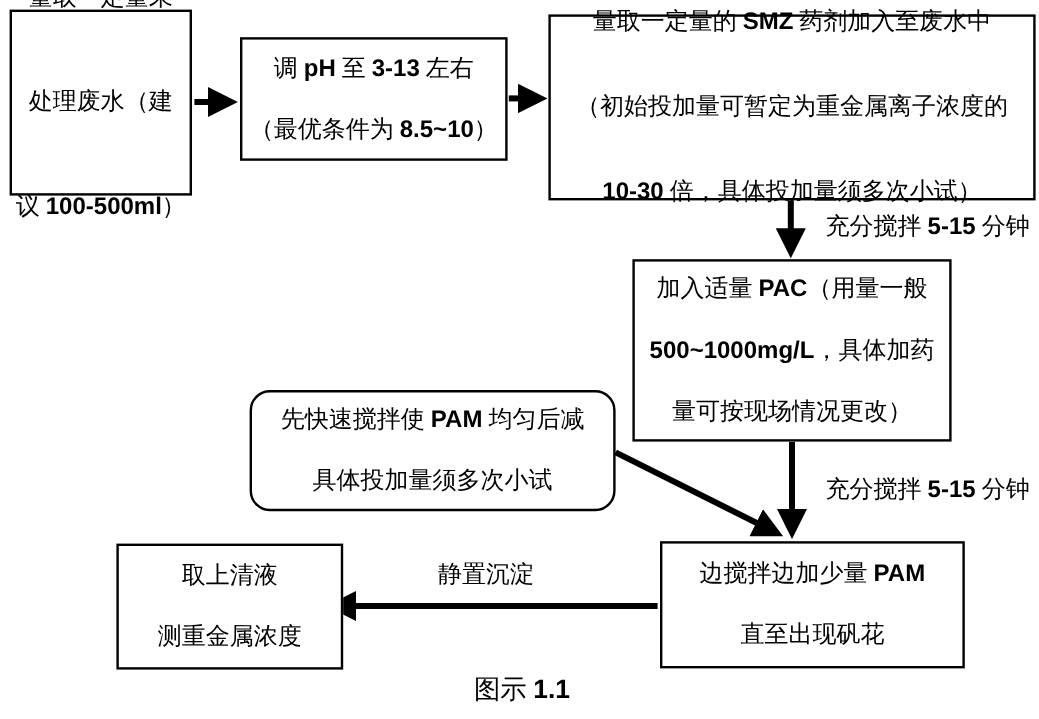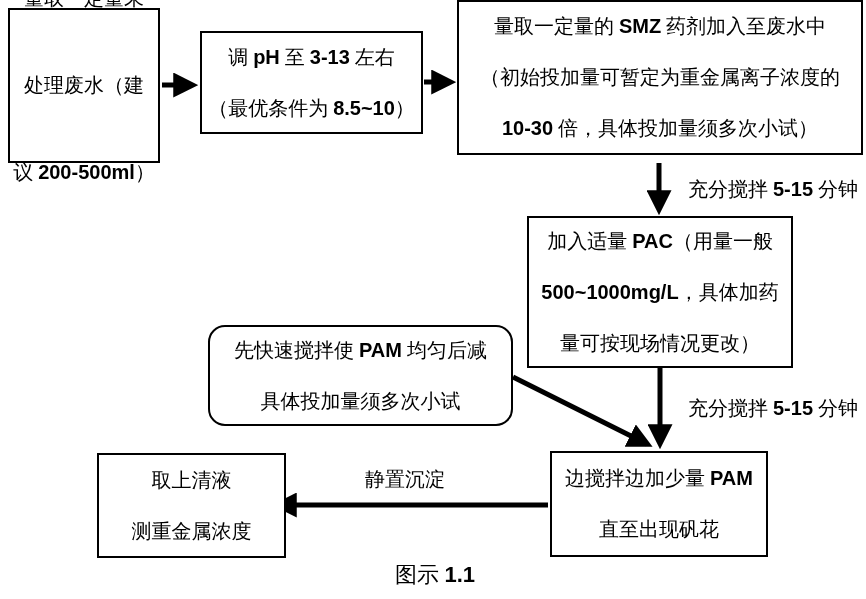--- a/index.html
+++ b/index.html
@@ -74,46 +74,46 @@
     <line x1="424" y1="82" x2="450" y2="82" stroke="#000000" stroke-width="5" marker-end="url(#ah)"></line>
     <line x1="659" y1="163" x2="659" y2="209" stroke="#000000" stroke-width="5" marker-end="url(#ah)"></line>
     <line x1="660" y1="368" x2="660" y2="443" stroke="#000000" stroke-width="5" marker-end="url(#ah)"></line>
     <line x1="513" y1="377" x2="647" y2="444" stroke="#000000" stroke-width="5" marker-end="url(#ah)"></line>
     <line x1="548" y1="505" x2="278" y2="505" stroke="#000000" stroke-width="5" marker-end="url(#ah)"></line>
   </svg>
 
   <div class="node" style="left:8px; top:8px; width:152px; height:155px;gap:36px;">
     <div class="tline">量取一定量未</div>
     <div class="tline">处理废水（建</div>
-    <div class="tline">议 <span class="lat">200-500ml</span>）</div>
+    <div class="tline">议 <span class="lat">100-500ml</span>）</div>
   </div>
 
   <div class="node" style="left:200px; top:31px; width:223px; height:103px;">
     <div class="tline">调 <span class="lat">pH</span> 至 <span class="lat">3-13</span> 左右</div>
     <div class="tline">（最优条件为 <span class="lat">8.5~10</span>）</div>
   </div>
 
-  <div class="node" style="left:457px; top:0; width:406px; height:155px;">
+  <div class="node" style="left:457px; top:12px; width:406px; height:155px;gap:20px;">
     <div class="tline">量取一定量的 <span class="lat">SMZ</span> 药剂加入至废水中</div>
     <div class="tline">（初始投加量可暂定为重金属离子浓度的</div>
     <div class="tline"><span class="lat">10-30</span> 倍，具体投加量须多次小试）</div>
   </div>
 
   <div class="node" style="left:527px; top:216px; width:266px; height:152px;">
     <div class="tline">加入适量 <span class="lat">PAC</span>（用量一般</div>
     <div class="tline"><span class="lat">500~1000mg/L</span>，具体加药</div>
     <div class="tline">量可按现场情况更改）</div>
   </div>
 
   <div class="node" style="left:208px; top:325px; width:305px; height:101px;border-radius:17px;">
     <div class="tline">先快速搅拌使 <span class="lat">PAM</span> 均匀后减</div>
     <div class="tline">具体投加量须多次小试</div>
   </div>
 
-  <div class="node" style="left:550px; top:451px; width:218px; height:106px;">
+  <div class="node" style="left:550px; top:451px; width:254px; height:106px;">
     <div class="tline">边搅拌边加少量 <span class="lat">PAM</span></div>
     <div class="tline">直至出现矾花</div>
   </div>
 
   <div class="node" style="left:97px; top:453px; width:189px; height:105px;">
     <div class="tline">取上清液</div>
     <div class="tline">测重金属浓度</div>
   </div>
 
   <div class="edge-label" style="left:688px; top:176px;">充分搅拌 <span class="lat">5-15</span> 分钟</div>

